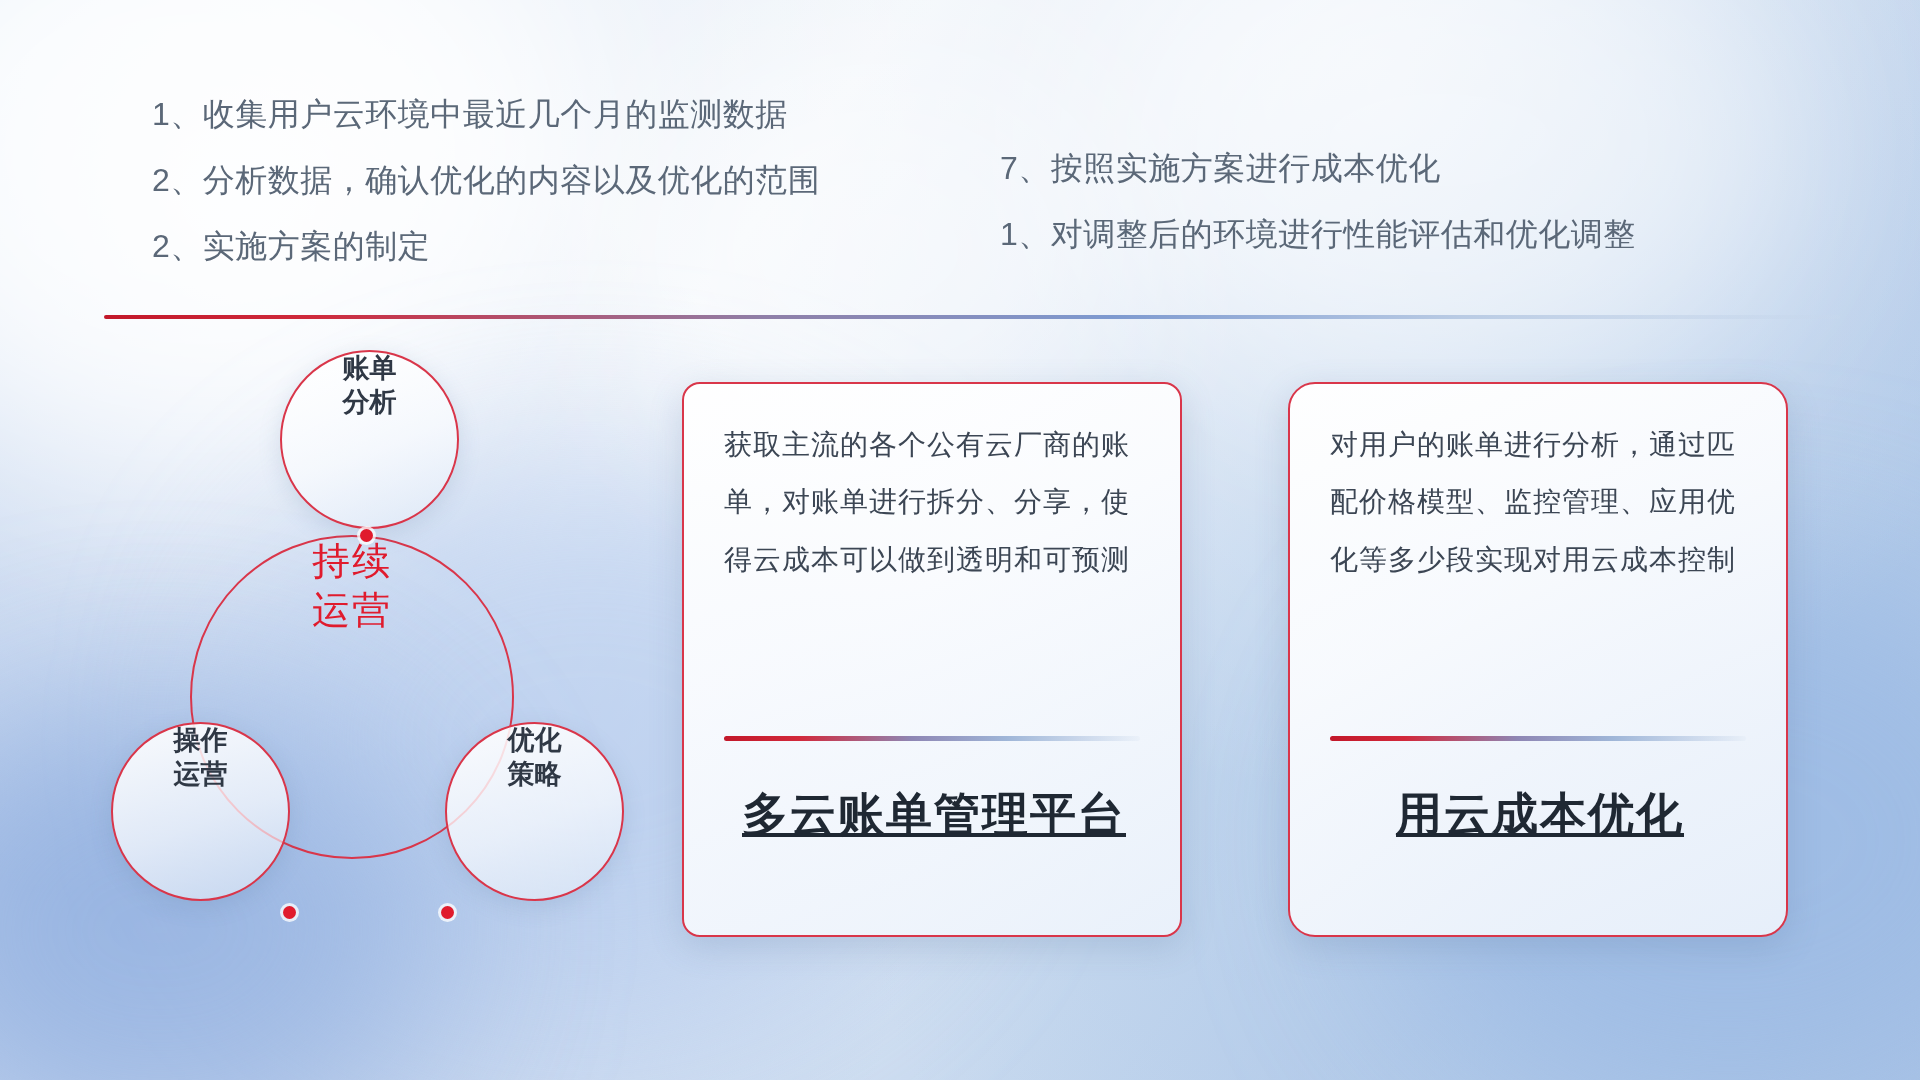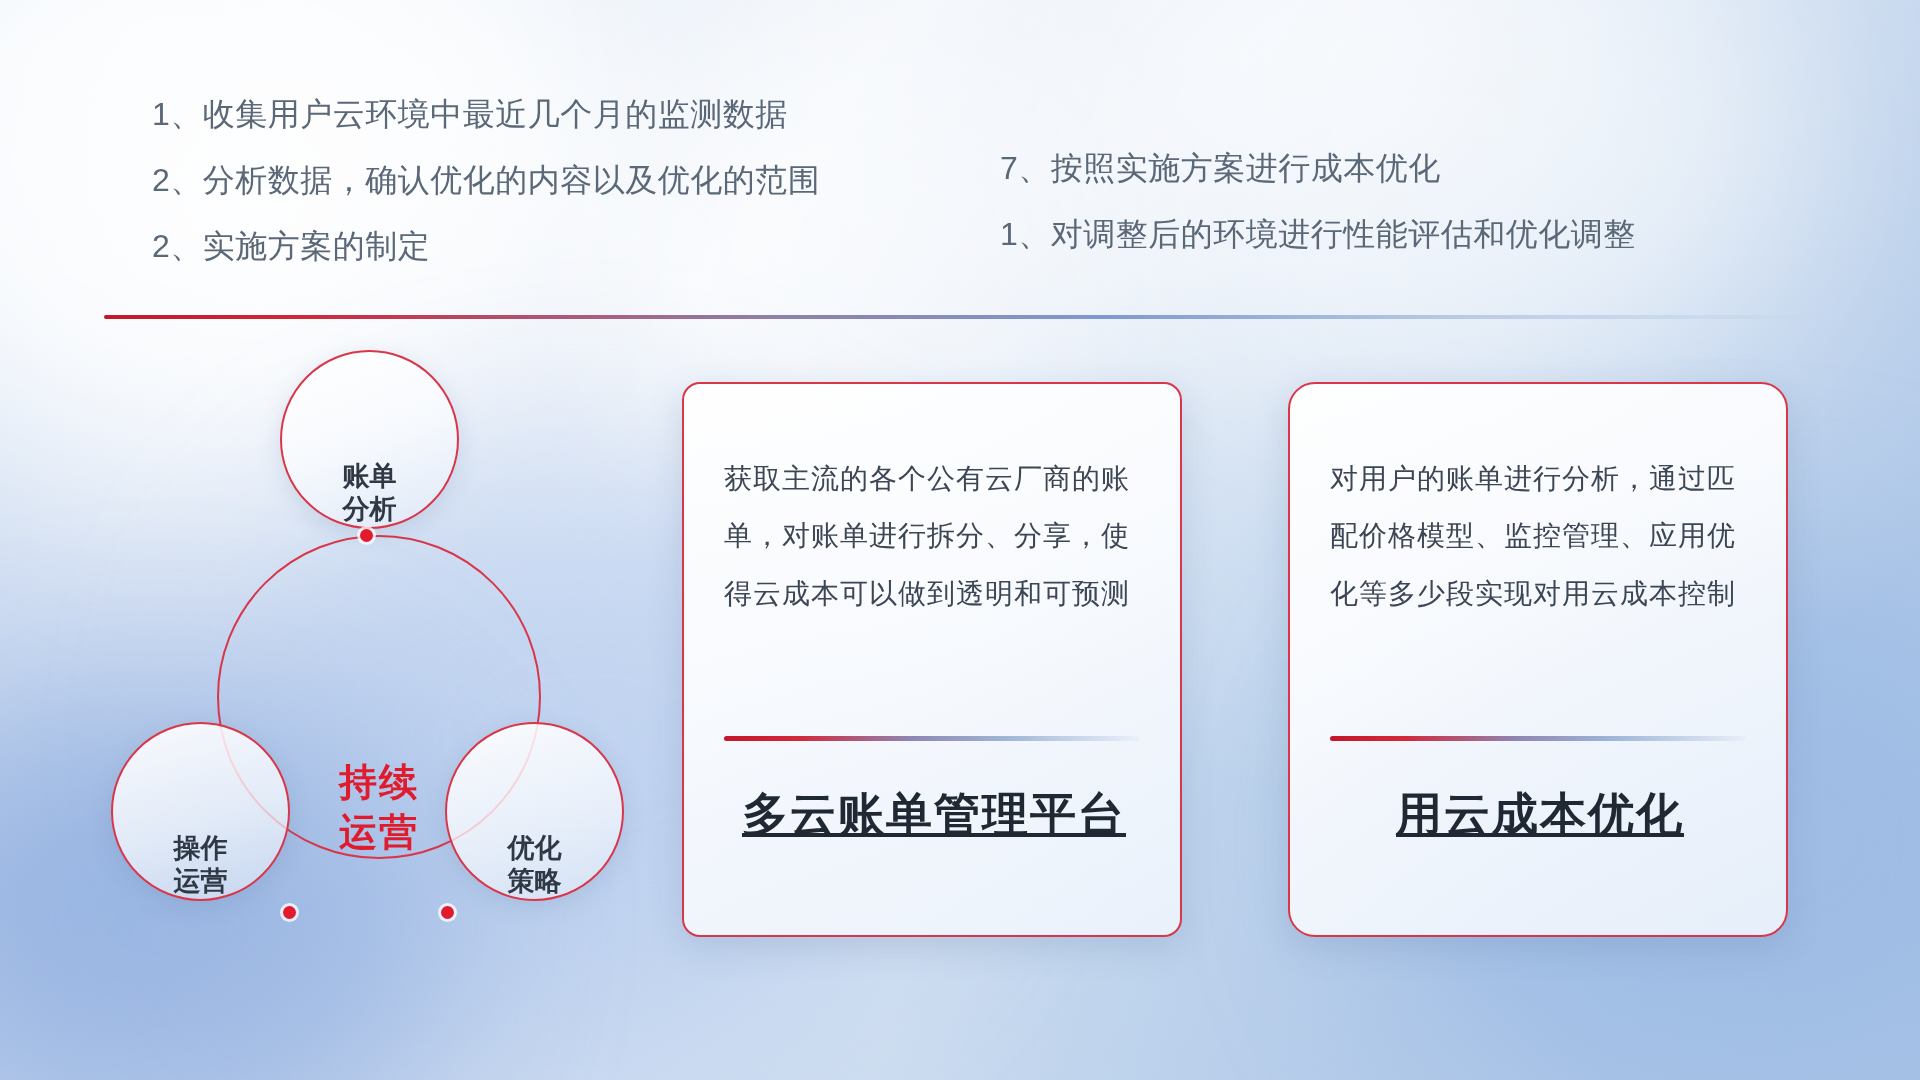--- a/index.html
+++ b/index.html
@@ -67,45 +67,45 @@
     left: 95px;
     top: 350px;
     width: 520px;
     height: 570px;
   }
   .circle {
     position: absolute;
     border-radius: 50%;
     border: 2px solid #d9364a;
     display: flex;
-    align-items: flex-end;
+    align-items: flex-start;
     justify-content: center;
     text-align: center;
     color: #2f3845;
     font-size: 27px;
     font-weight: bold;
     line-height: 1.25;
     background: linear-gradient(160deg, rgba(255,255,255,0.92) 0%, rgba(250,252,255,0.72) 55%, rgba(229,238,249,0.55) 100%);
     box-shadow: 0 6px 22px rgba(90,120,160,0.18);
   }
   .circle.top { left: 185px; top: 0px; width: 175px; height: 175px; }
   .circle.left { left: 16px; top: 372px; width: 175px; height: 175px; }
   .circle.right { left: 350px; top: 372px; width: 175px; height: 175px; }
 
   .circle.center-ring {
-    left: 122px;
+    left: 95px;
     top: 185px;
     width: 320px;
     height: 320px;
     background: transparent;
     box-shadow: none;
     border: 2px solid #d9364a;
     color: #e01b2d;
     font-size: 38px;
-    font-weight: bold;
+    font-weight: normal;
     line-height: 1.3;
     letter-spacing: 2px;
   }
 
   .dot {
     position: absolute;
     width: 13px;
     height: 13px;
     border-radius: 50%;
     background: #e01b2d;
@@ -119,21 +119,21 @@
   .card {
     position: absolute;
     top: 382px;
     width: 500px;
     height: 555px;
     border-radius: 18px;
     border: 2px solid #d9364a;
     background: linear-gradient(155deg, rgba(255,255,255,0.96) 0%, rgba(252,253,255,0.92) 40%, rgba(238,244,252,0.9) 100%);
     box-shadow: 0 10px 34px rgba(80,110,150,0.2);
     box-sizing: border-box;
-    padding: 66px 40px 0 40px;
+    padding: 32px 40px 0 40px;
   }
   .card.c1 { left: 682px; }
   .card.c2 { left: 1288px; border-radius: 27px; }
 
   .card-body {
     color: #3c4654;
     font-size: 28px;
     line-height: 2.05;
     letter-spacing: 1px;
   }

